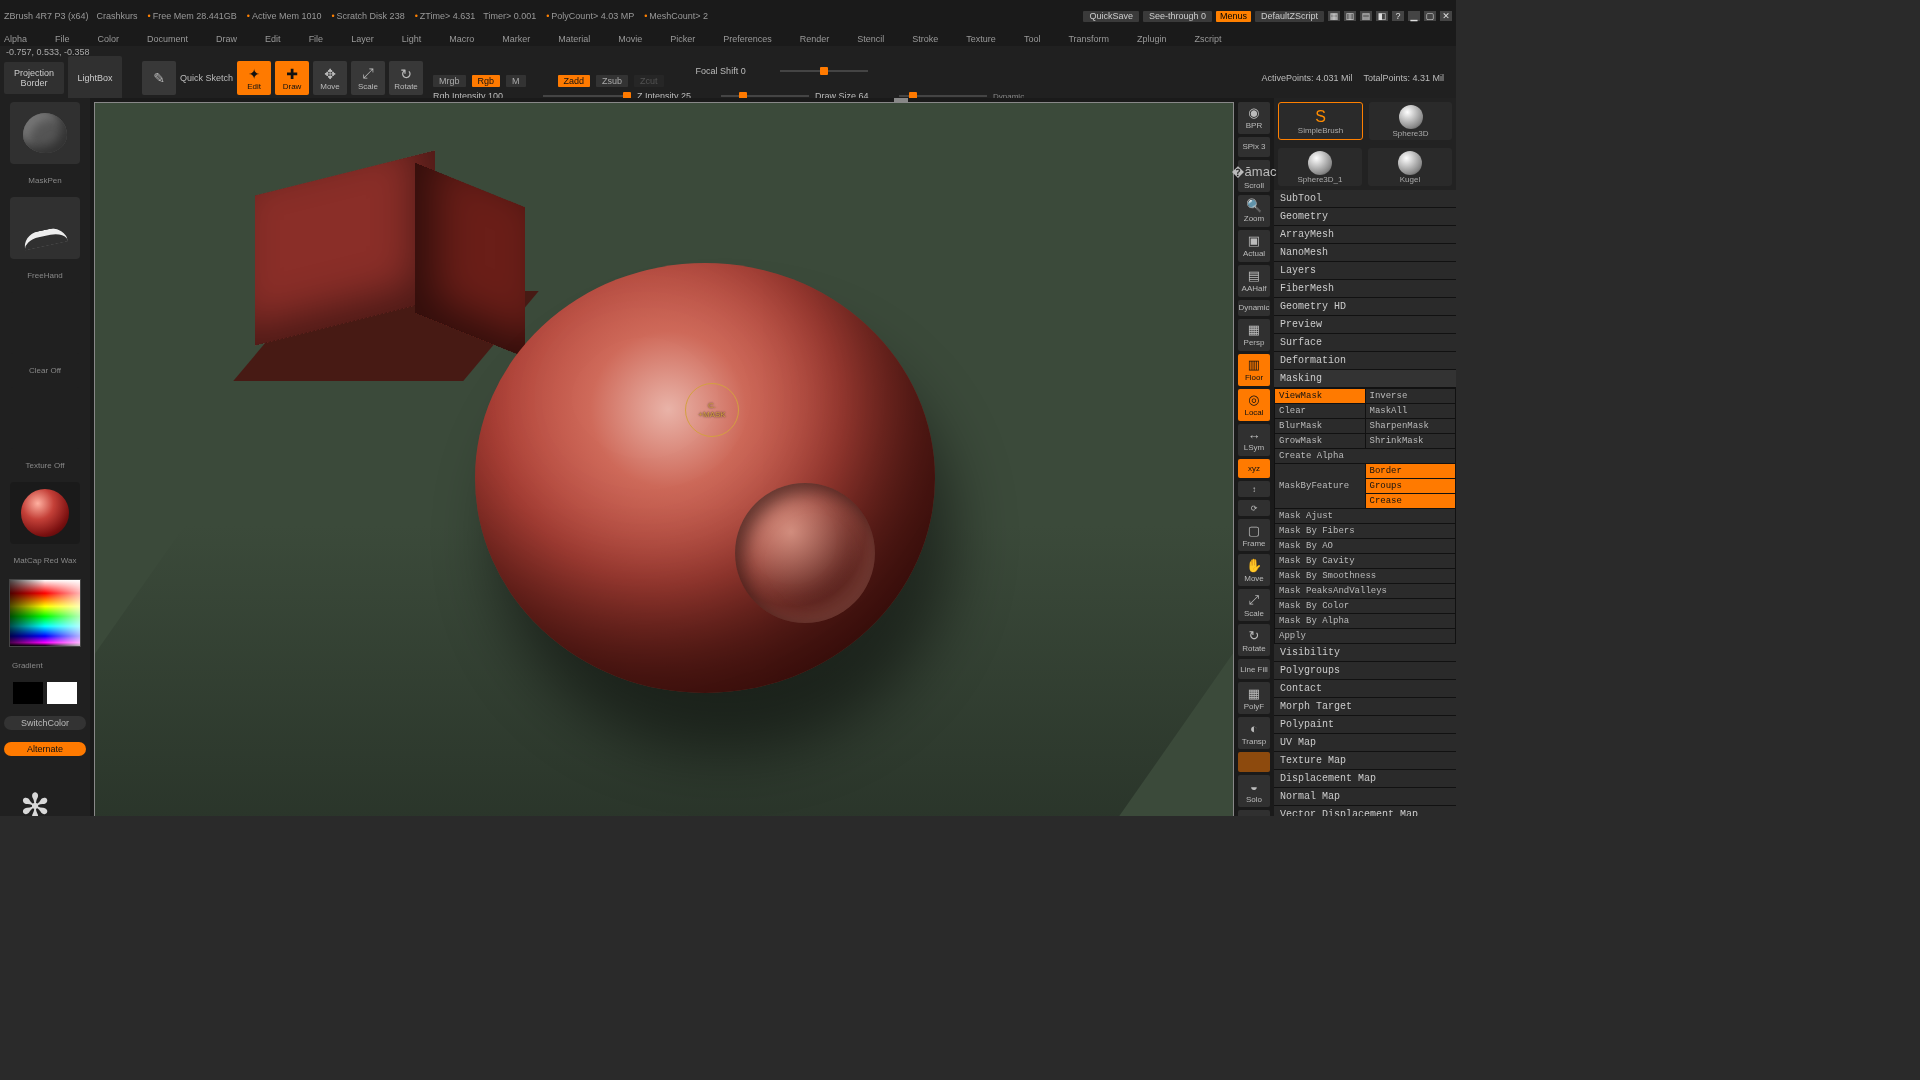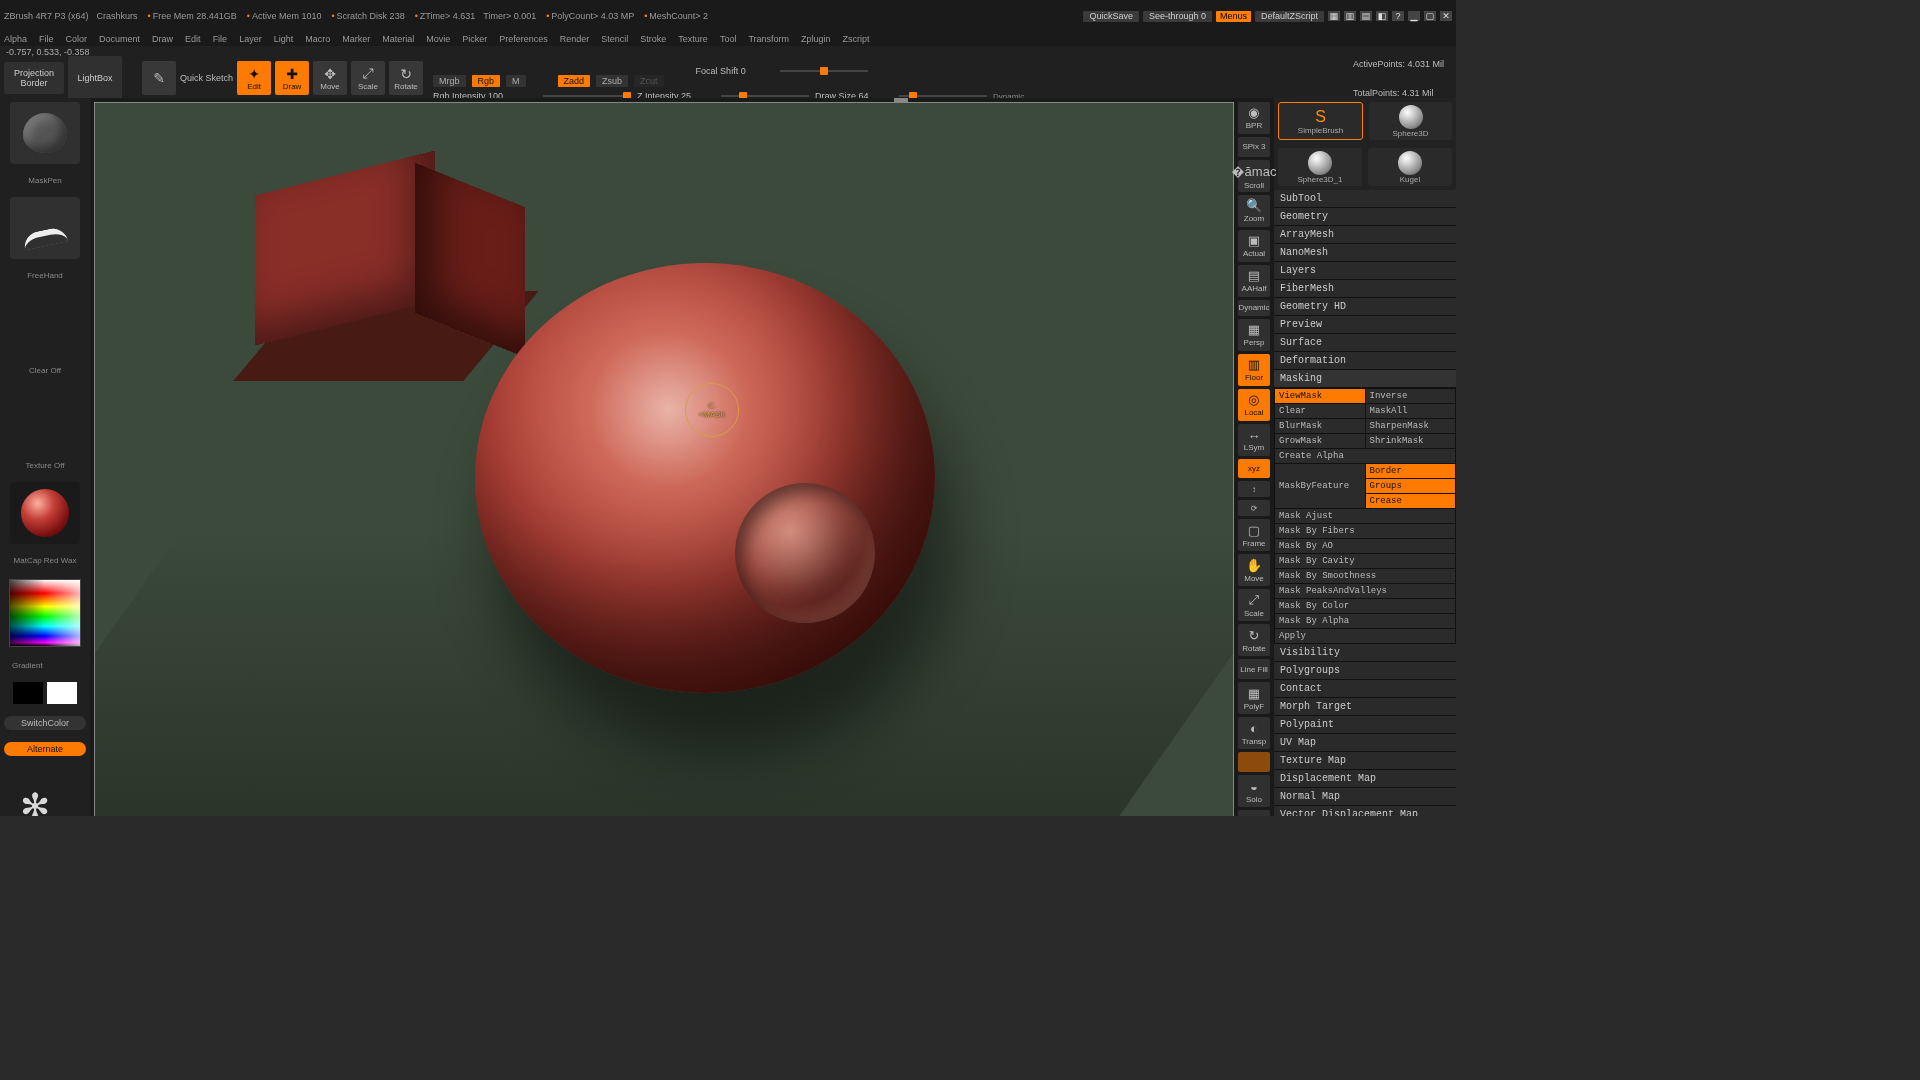--- a/index.html
+++ b/index.html
@@ -8,21 +8,21 @@
 
 .infobar { height:12px; background:#1a1a1a; display:flex; align-items:center; padding:16px 4px; font-size:9px; color:#999; }
 .infobar .seg { margin-right:8px; white-space:nowrap; }
 .infobar .dot { color:#ff8000; margin:0 2px; }
 .infobar .right { margin-left:auto; display:flex; align-items:center; gap:4px; }
 .infobar .btn { background:#3a3a3a; color:#ccc; padding:0 6px; height:11px; display:flex; align-items:center; border-radius:1px; }
 .infobar .menus { background:#ff8000; color:#000; padding:0 4px; }
 .infobar .winbtn { width:12px; height:10px; background:#444; color:#ddd; display:flex; align-items:center; justify-content:center; }
 
 
-.menubar { height:14px; background:#1a1a1a; display:flex; align-items:center; padding:0 4px; gap:12px; font-size:9px; color:#999; }
+.menubar { height:14px; background:#1a1a1a; display:flex; align-items:center; padding:0 4px; gap:28px; font-size:9px; color:#999; }
 .menubar span { cursor:default; }
 
 
 .statusline { height:12px; background:#202020; color:#aaa; font-size:9px; padding:0 6px; display:flex; align-items:center; }
 
 
 .toolbar { height:40px; background:#202020; display:flex; align-items:center; padding:0 4px; gap:4px; }
 .tool-block { background:#303030; color:#ccc; font-size:9px; text-align:center; padding:3px 6px; border-radius:2px; display:flex; flex-direction:column; justify-content:center; height:32px; }
 .tool-block.proj { width:60px; }
 .tool-block.light { width:54px; height:44px; }
@@ -31,21 +31,21 @@
 .tool-tn .ico { font-size:14px; }
 .tool-tn .lbl { font-size:8px; }
 .mode-chip { height:12px; padding:0 6px; background:#333; color:#aaa; border-radius:1px; font-size:9px; display:flex; align-items:center;margin-top:20px; }
 .mode-chip.rgb { background:#ff7a00; color:#111; }
 .mode-chip.zadd { background:#ff7a00; color:#111; }
 .slider-row { display:flex; flex-direction:column; gap:4px; margin-left:6px; }
 .slider-row .srow { display:flex; align-items:center; gap:6px; }
 .slab { font-size:9px; color:#bbb; min-width:78px; }
 .sbar { position:relative; width:88px; height:2px; background:#444; }
 .sbar .mk { position:absolute; top:-3px; width:8px; height:8px; background:#ff7a00; border-radius:1px; }
-.stats { margin-left:auto; font-size:9px; color:#bbb; display:flex; flex-direction:column; gap:19px; padding-right:8px; }
+.stats { margin-left:auto; font-size:9px; color:#bbb; display:flex; gap:11px; padding-right:8px; }
 
 
 .main { position:relative; height:748px; display:flex; }
 
 
 .lshelf { width:90px; background:#202020; padding:4px; display:flex; flex-direction:column; gap:12px; }
 .lswatch { width:70px; height:62px; background:#303030; border-radius:4px; margin:0 auto; display:flex; align-items:center; justify-content:center; }
 .lswatch .brushblob { width:44px; height:40px; background:#555; border-radius:50% 50% 48% 52% / 55% 55% 45% 45%; box-shadow:inset -6px -6px 10px #333, inset 6px 6px 10px #777; }
 .lswatch .stroke { width:52px; height:40px; position:relative; }
 .lswatch .stroke::before { content:""; position:absolute; left:4px; top:22px; width:44px; height:10px; border-top:6px solid #eee; border-radius:40px 40px 0 0; transform:rotate(-12deg); }

